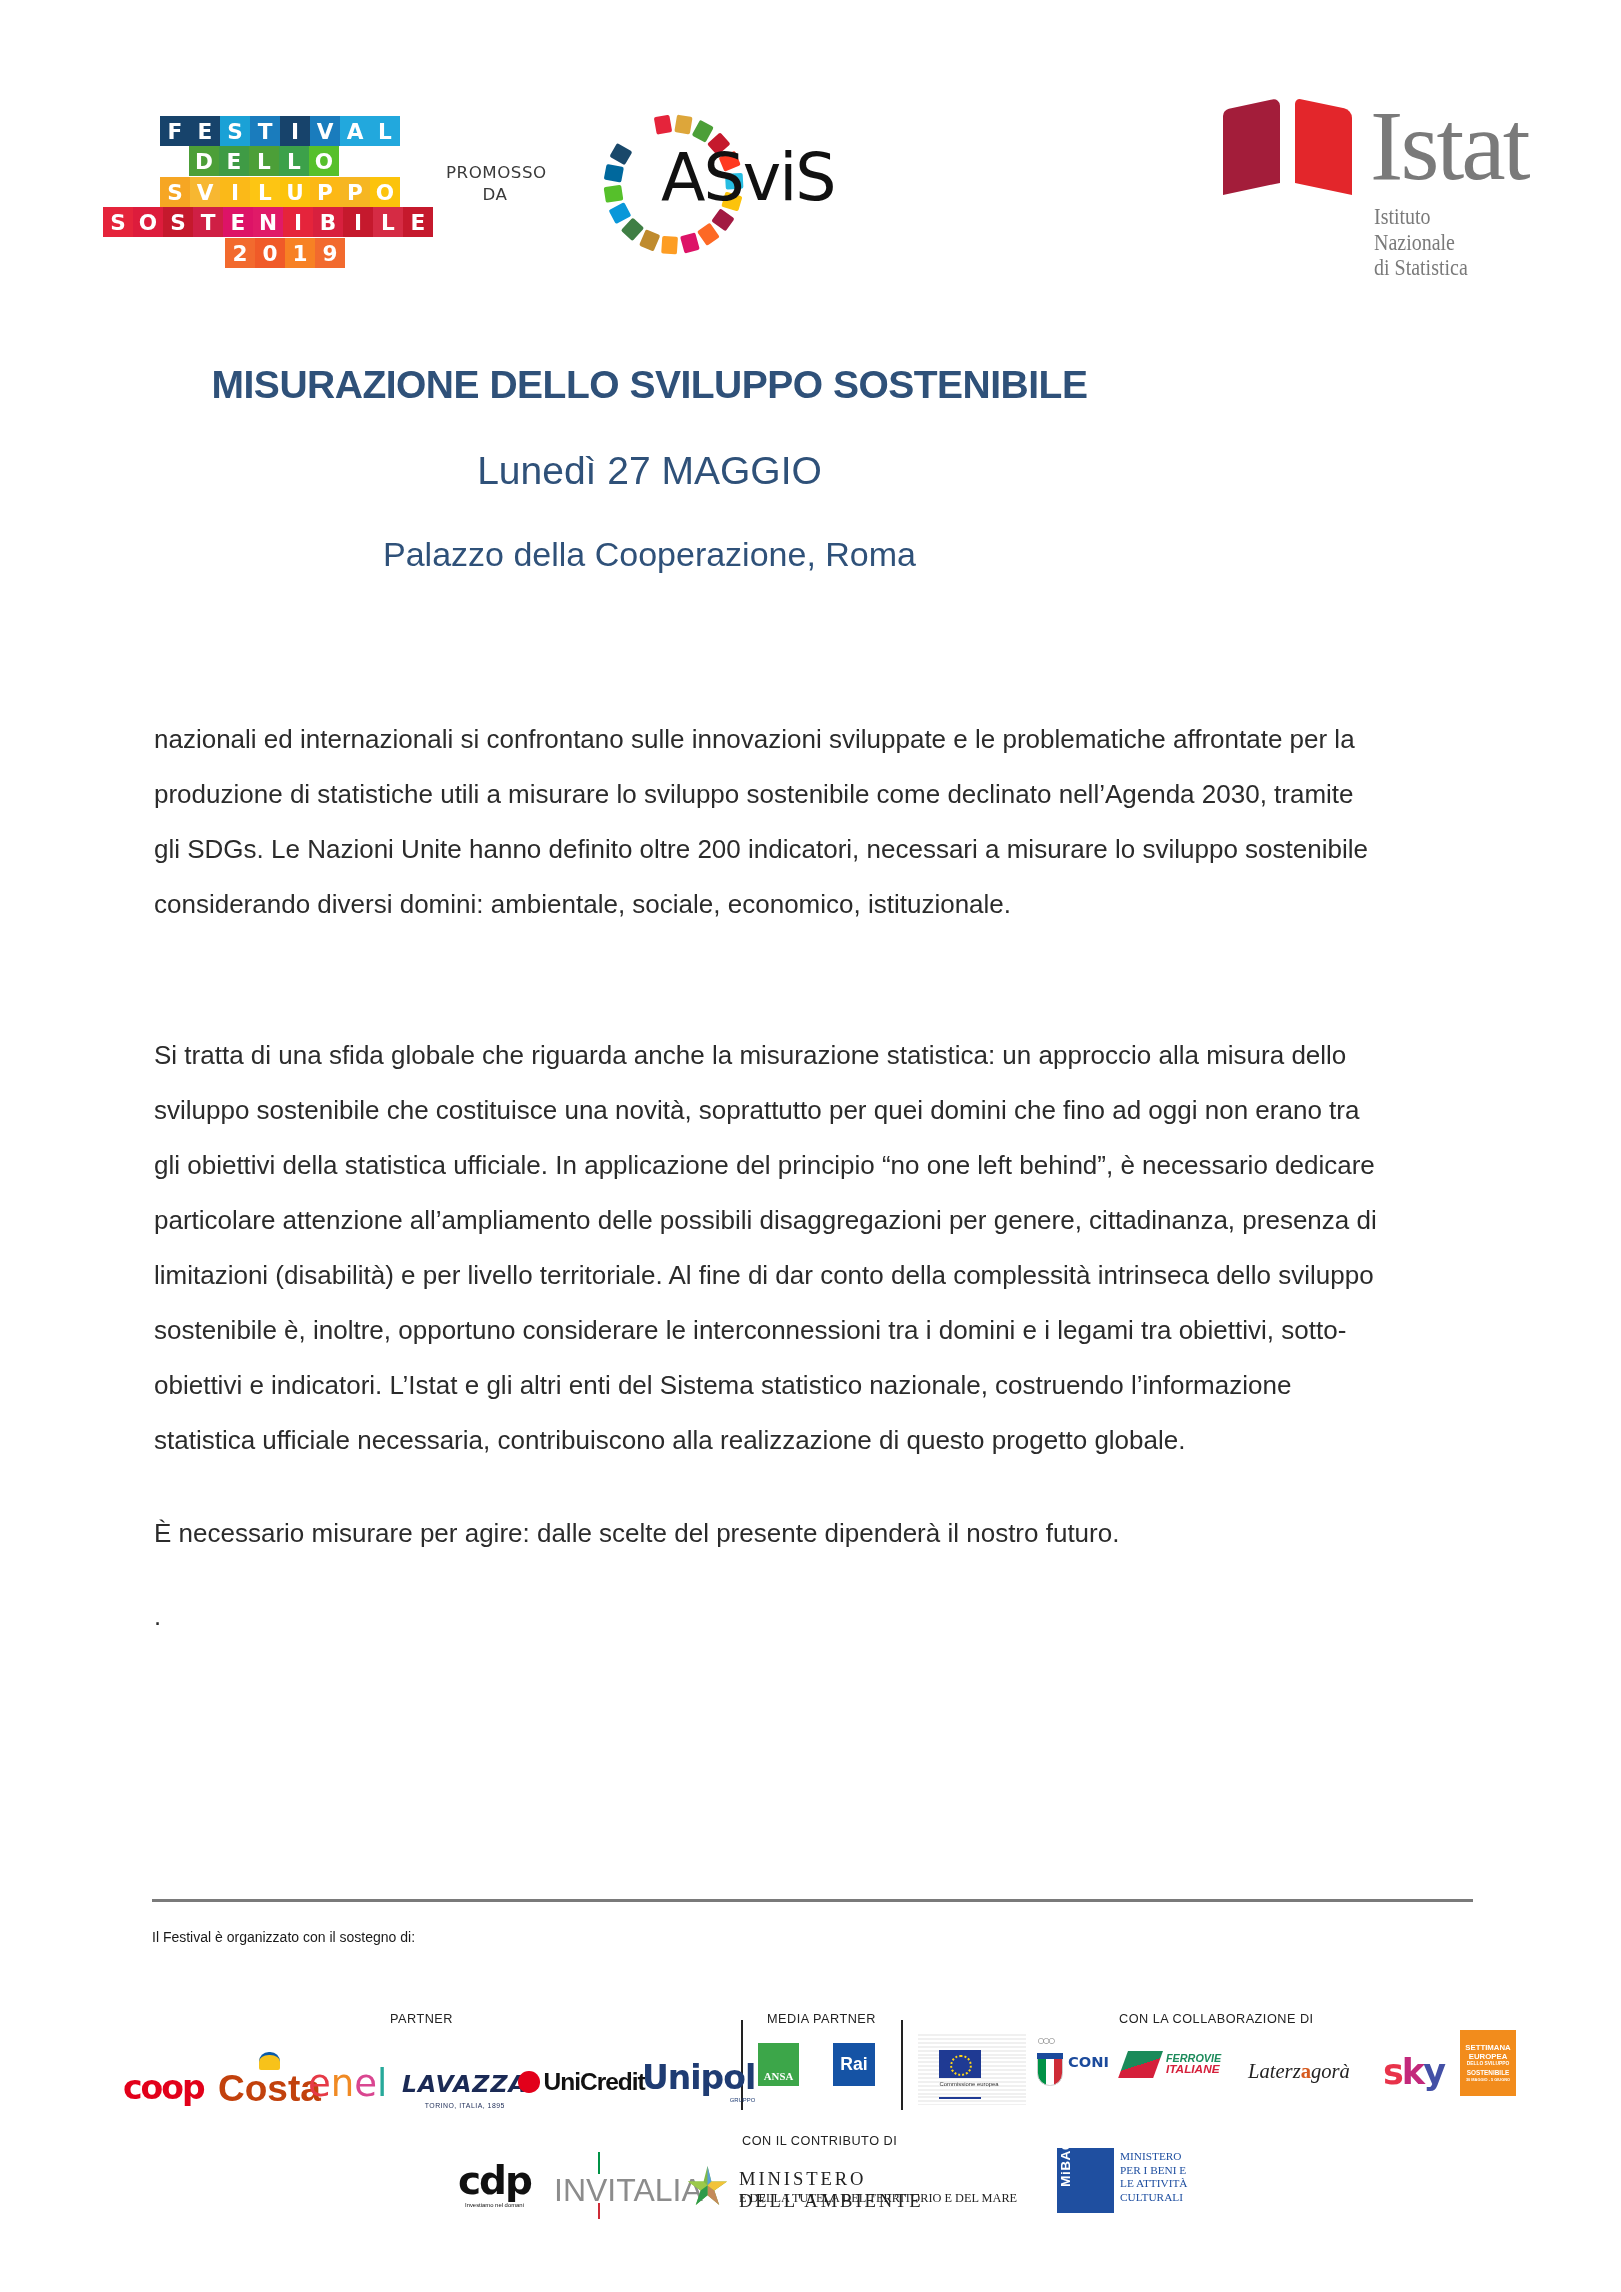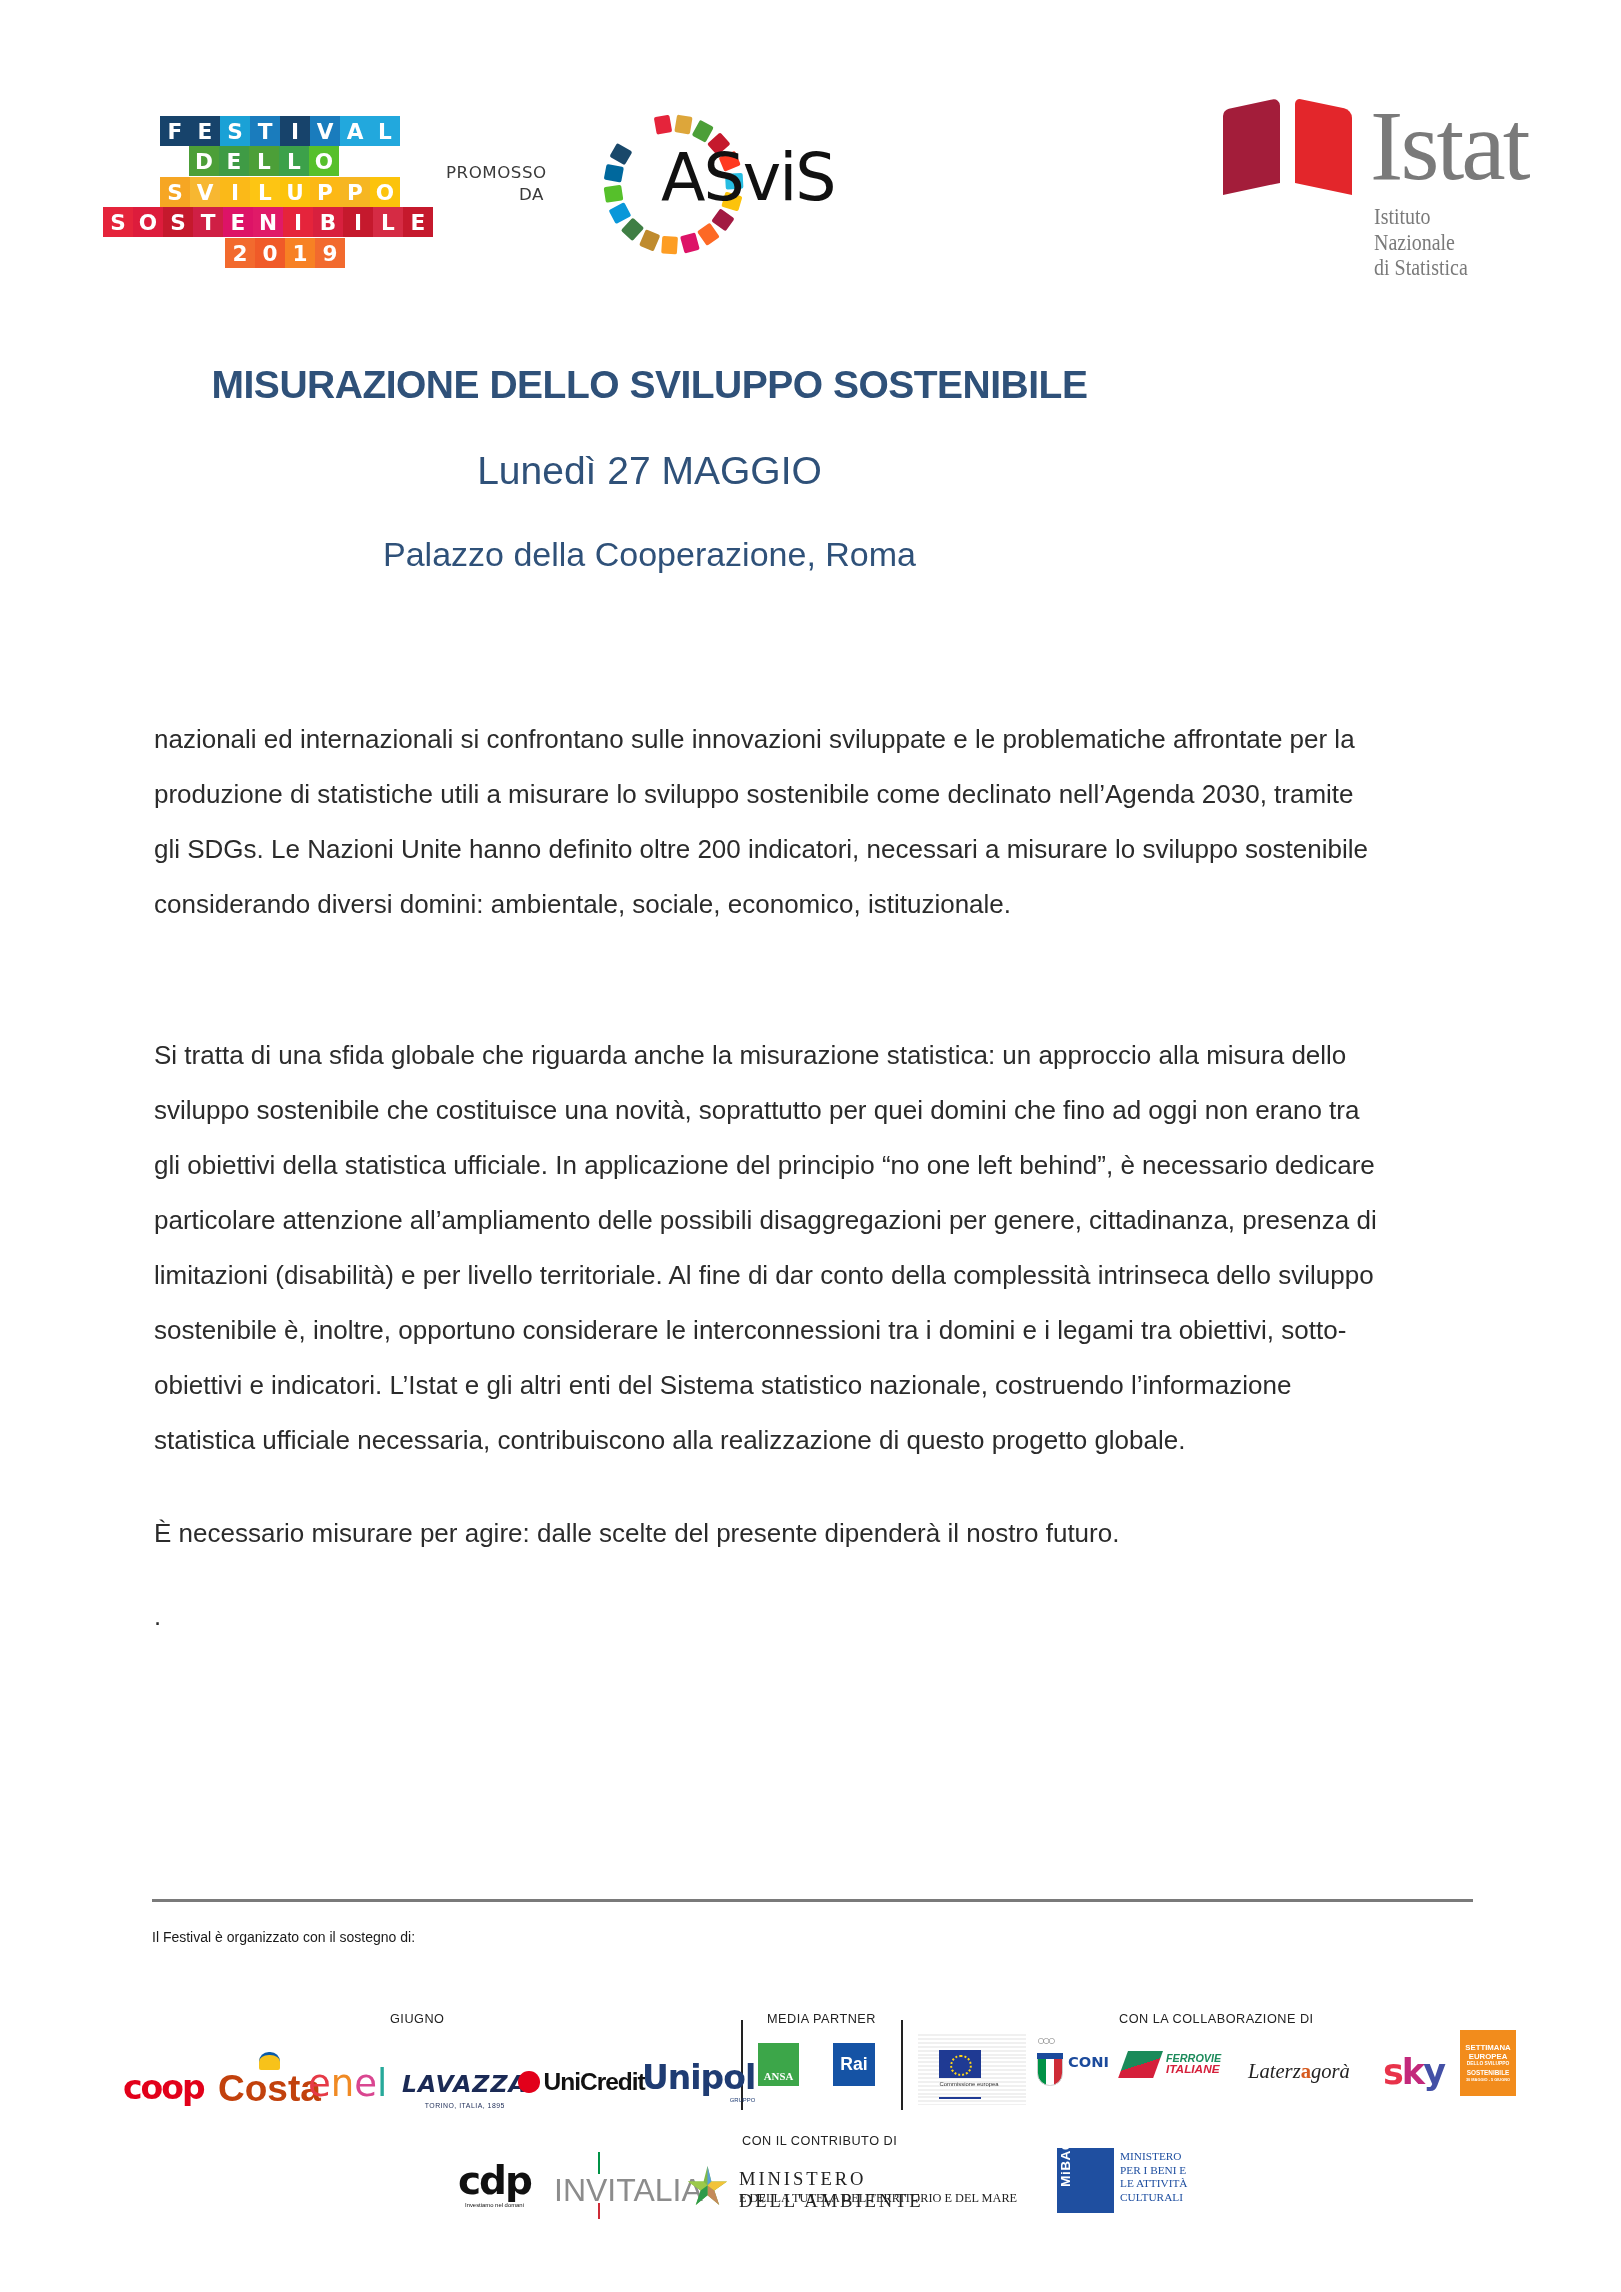--- a/index.html
+++ b/index.html
@@ -5,21 +5,21 @@
   * { box-sizing: border-box; margin: 0; padding: 0; }
   html, body { width: 1621px; height: 2293px; background: #ffffff; overflow: hidden; }
   body { position: relative; font-family: "Liberation Sans", "DejaVu Sans", sans-serif; color: #2b2b2b; }
 
   
   .fds-logo { position: absolute; left: 103px; top: 116px; width: 333px; height: 152px; }
   .fds-row { position: absolute; height: 30px; display: flex; }
   .fds-cell { width: 30px; height: 30px; display: flex; align-items: center; justify-content: center;
               color: #fff; font-family: "DejaVu Sans", sans-serif; font-weight: bold; font-size: 21.6px; }
 
-  .promosso { position: absolute; left: 446px; top: 162px; width: 98px; text-align: right;
+  .promosso { position: absolute; left: 446px; top: 162px; width: 98px; text-align: center;
               font-family: "DejaVu Sans", sans-serif; font-size: 16.7px; color: #3a3a3a; line-height: 21.6px; letter-spacing: 0.5px; }
 
   .asvis-logo { position: absolute; left: 600px; top: 111px; width: 201px; height: 147px; }
   .asvis-text { position: absolute; left: 29px; top: 29px; font-family: "DejaVu Sans", sans-serif;
                 font-size: 65px; color: #111; letter-spacing: -2px; font-weight: normal; margin-left: 32px; }
 
   .istat-logo { position: absolute; left: 1215px; top: 98px; width: 323px; height: 167px; }
   .istat-block1 { position: absolute; left: 7.8px; top: 11.8px; width: 57px; height: 85px; background: #a31d3a;
                   border-radius: 5.9px 7.8px 0 0; transform: skewY(-12deg); transform-origin: left bottom; }
   .istat-block2 { position: absolute; left: 80px; top: 11.8px; width: 57px; height: 85px; background: #e3262b;
@@ -224,21 +224,21 @@
 </div>
 
 <div class="body p3">
   <p>È necessario misurare per agire: dalle scelte del presente dipenderà il nostro futuro.</p>
 </div>
 <div class="dot">.</div>
 
 <div class="footer-rule"></div>
 <div class="sostegno">Il Festival è organizzato con il sostegno di:</div>
 
-<div class="sec-label" style="left:390px; top:2012px;">GIUGNO</div>
+<div class="sec-label" style="left:390px; top:2012px;">PARTNER</div>
 <div class="sec-label" style="left:767px; top:2012px;">MEDIA PARTNER</div>
 <div class="sec-label" style="left:1119px; top:2012px;">CON LA COLLABORAZIONE DI</div>
 <div class="sec-label" style="left:742px; top:2134px;">CON IL CONTRIBUTO DI</div>
 
 <div class="vbar" style="left:741px; top:2020px; height:90px;"></div>
 <div class="vbar" style="left:901px; top:2020px; height:90px;"></div>
 
 <div class="logo coop">coop</div>
 <div class="logo costa">
   <div class="cap"></div>

